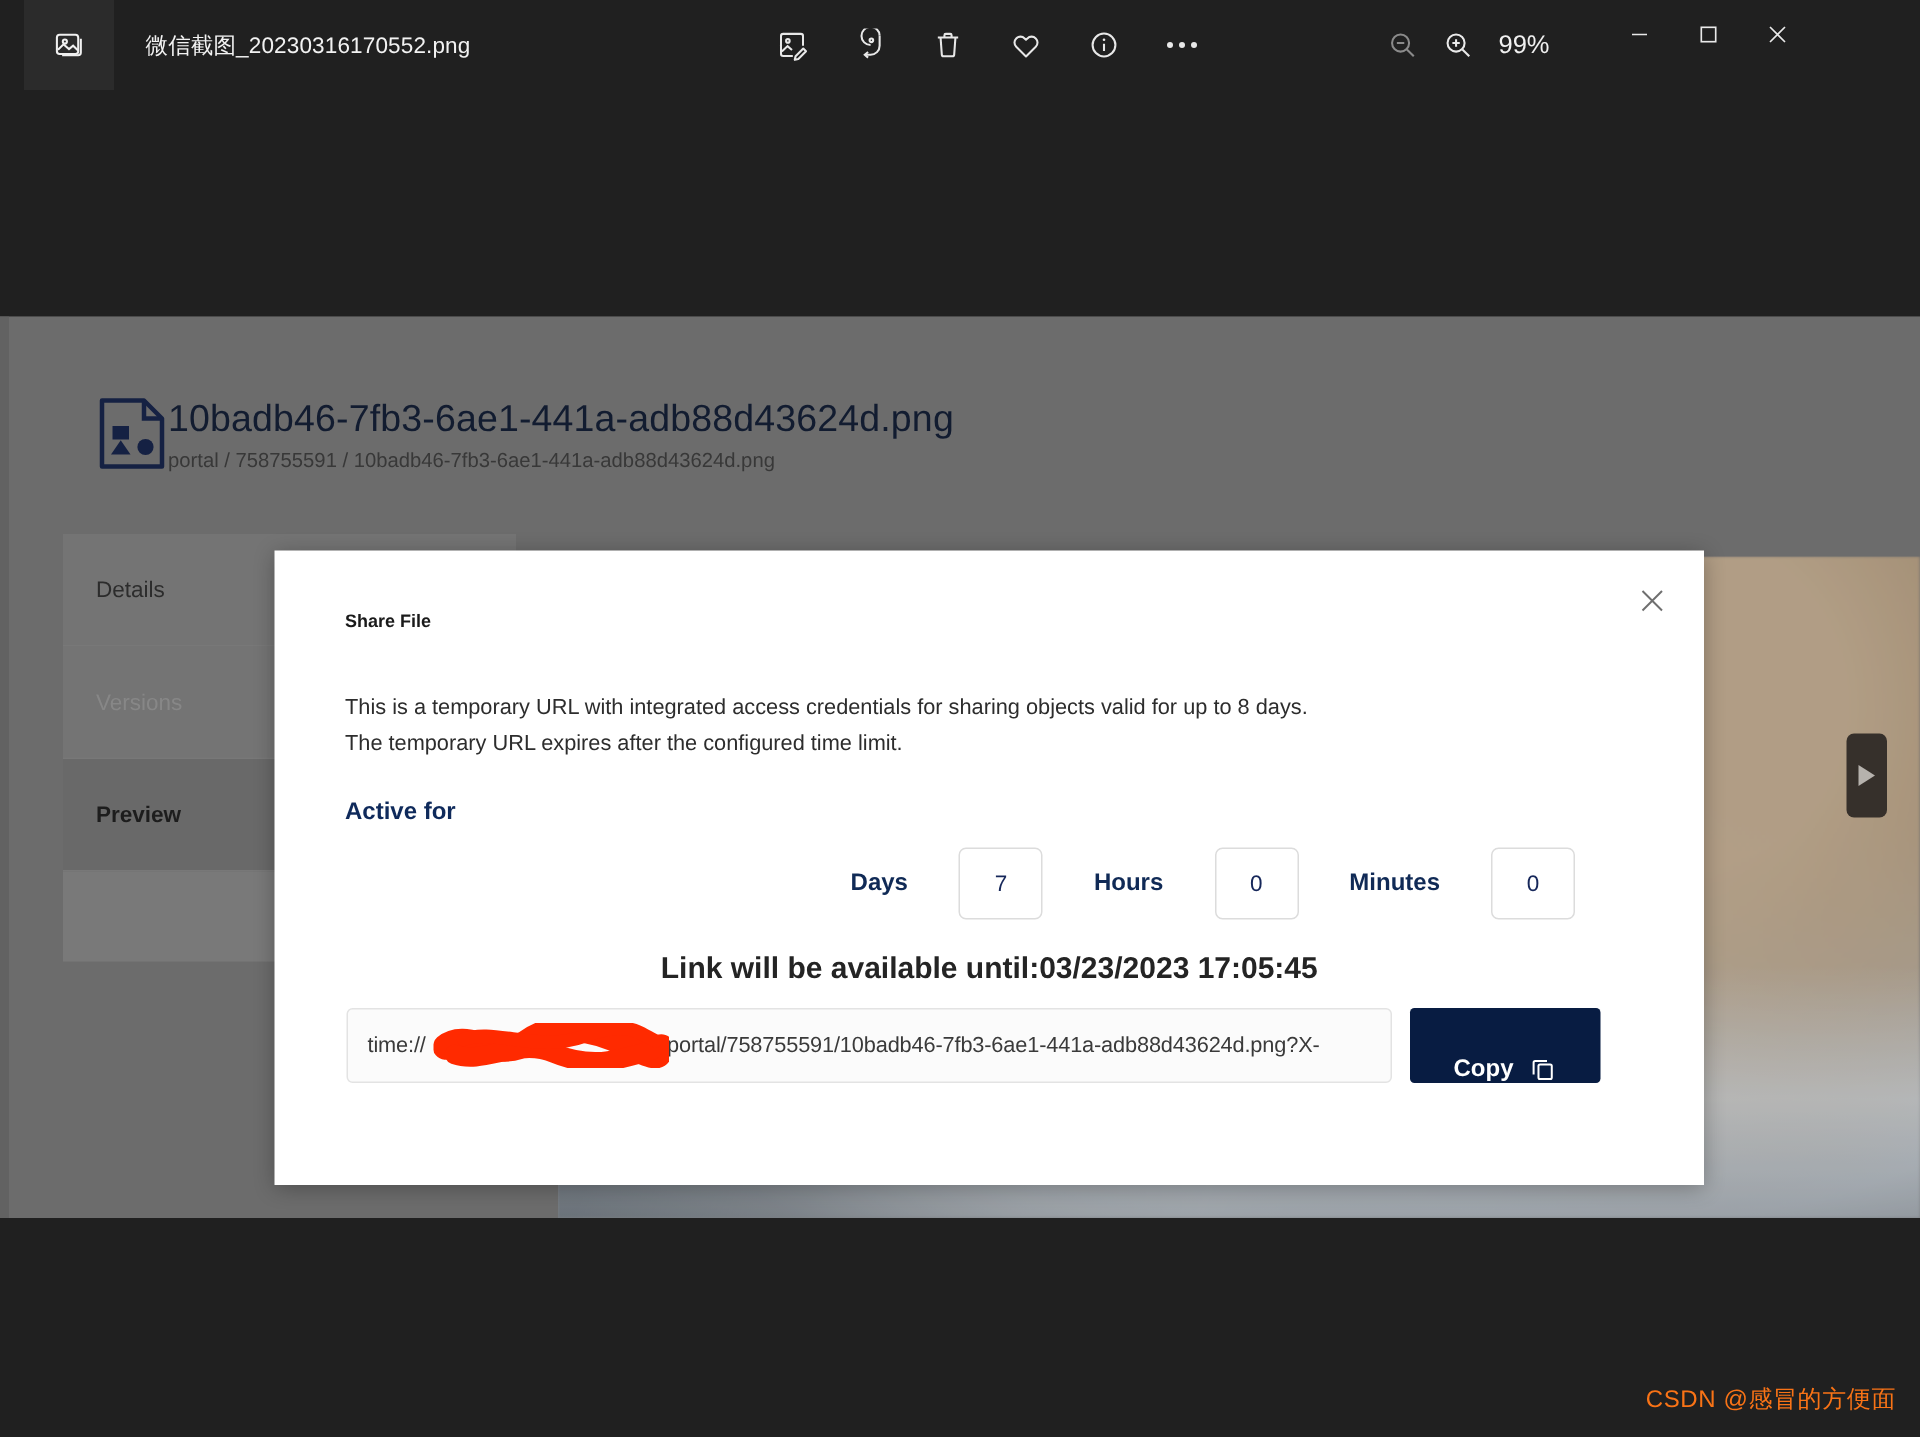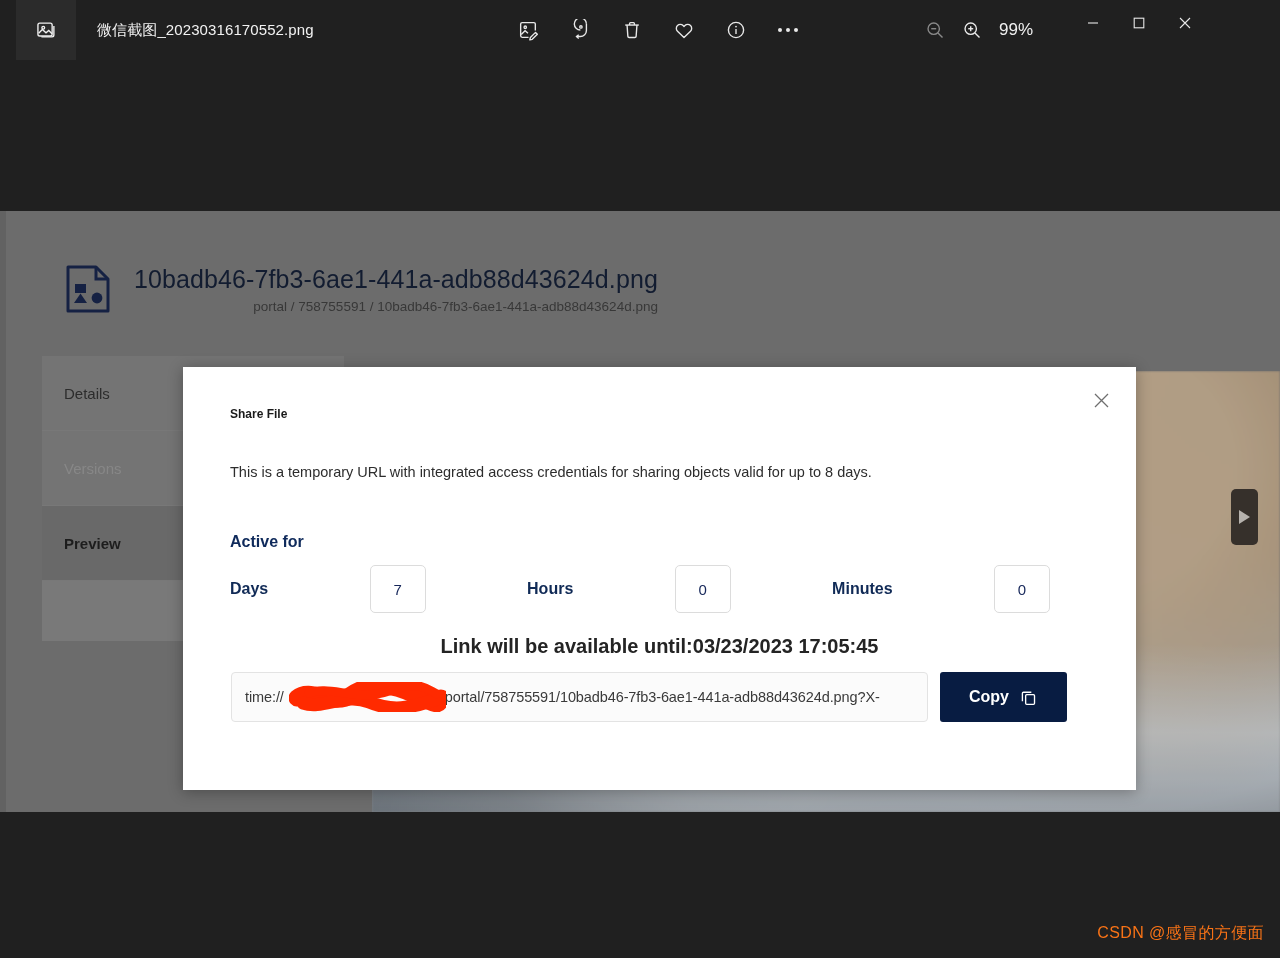--- a/index.html
+++ b/index.html
@@ -55,25 +55,25 @@
   
   .shot {
     position: absolute; left: 0; top: 211px; width: 1280px; height: 601px;
     background: #7c7c7c; overflow: hidden;
   }
   .shot-leftstrip {
     position: absolute; left: 0; top: 0; width: 6px; height: 601px; background: #6f6f6f;
   }
 
   .file-header {
-    position: absolute; left: 64px; top: 52px; display: flex; align-items: center; gap: 22px;
+    position: absolute; left: 64px; top: 52px; display: flex; align-items: center; 
   }
   .file-big-icon svg { display: block; }
   .fh-name { color: #0e1a33; font-size: 25px; letter-spacing: .1px; }
-  .fh-path { color: #3c3c3c; font-size: 13.5px; margin-top: 5px; text-align: right; }
+  .fh-path { color: #3c3c3c; font-size: 13.5px; margin-top: 5px; }
 
   .tabs { position: absolute; left: 42px; top: 145px; width: 302px; }
   .tab {
     height: 75px; display: flex; align-items: center; padding-left: 22px;
     font-size: 15px; color: #2e2e2e; border-bottom: 1px solid #8a8a8a;
     background: #858585; cursor: pointer;
   }
   .tab.dim { color: #9d9d9d; }
   .tab.active { background: #787878; color: #1c1c1c; font-weight: bold; }
   .tab-filler { height: 60px; background: #8b8b8b; }
@@ -127,21 +127,21 @@
   .modal-desc {
     position: absolute; left: 47px; top: 93px; width: 840px;
     font-size: 14.5px; color: #2d2d2d; line-height: 24px;
   }
   .active-for {
     position: absolute; left: 47px; top: 166px;
     font-size: 16px; font-weight: bold; color: #0f2a5b; text-align: right;
   }
   .duration-row {
     position: absolute; left: 47px; top: 198px; width: 820px;
-    display: flex; align-items: center; justify-content: space-between; gap: 16px;
+    display: flex; align-items: center; justify-content: flex-end; gap: 34px;
   }
   .dur-label { font-size: 16px; color: #102a56; font-weight: bold; }
   .dur-input {
     width: 56px; height: 48px; border: 1px solid #dcdcdc; border-radius: 5px;
     text-align: center; font-size: 15px; color: #16275a;
     font-family: "Liberation Sans", sans-serif; background: #fff;
   }
   .until-line {
     position: absolute; left: 0; top: 268px; width: 953px; text-align: center;
     font-size: 20px; font-weight: bold; color: #242424;
@@ -158,21 +158,21 @@
     font-size: 14.5px; color: #3a3a3a; white-space: nowrap;
     padding-left: 13px; letter-spacing: -.1px;
   }
   .redact {
     position: absolute; left: 57px; top: 9px; width: 157px; height: 30px;
     pointer-events: none;
   }
   .copy-btn {
     width: 127px; height: 50px; background: #081C42; color: #ffffff;
     border: none; border-radius: 3px; cursor: pointer;
-    display: flex; align-items: center; justify-content: center; gap: 10px;
+    display: flex; align-items: flex-end; justify-content: center; gap: 10px;
     font-size: 16px; font-weight: bold; font-family: "Liberation Sans", sans-serif;
   }
   .copy-btn svg { display: block; }
 
   
   .watermark {
     position: absolute; right: 16px; bottom: 14px;
     color: #f97316; font-size: 16px; letter-spacing: .4px;
   }
 </style>
@@ -323,20 +323,21 @@
       <button class="modal-close">
         <svg width="15" height="15" viewBox="0 0 15 15">
             <path d="M1 1l13 13M14 1L1 14" stroke="currentColor" stroke-width="1.3"></path>
           </svg>
       </button>
 
       <div class="modal-title">Share File</div>
 
       <div class="modal-desc">
         <div>This is a temporary URL with integrated access credentials for sharing objects valid for up to 8 days.</div>
+        <div>The temporary URL expires after the configured time limit.</div>
       </div>
 
       <div class="active-for">Active for</div>
 
       <div class="duration-row">
         <span class="dur-label">Days</span>
         <input class="dur-input" value="7" style="">
         <span class="dur-label">Hours</span>
         <input class="dur-input" value="0" style="">
         <span class="dur-label">Minutes</span>

